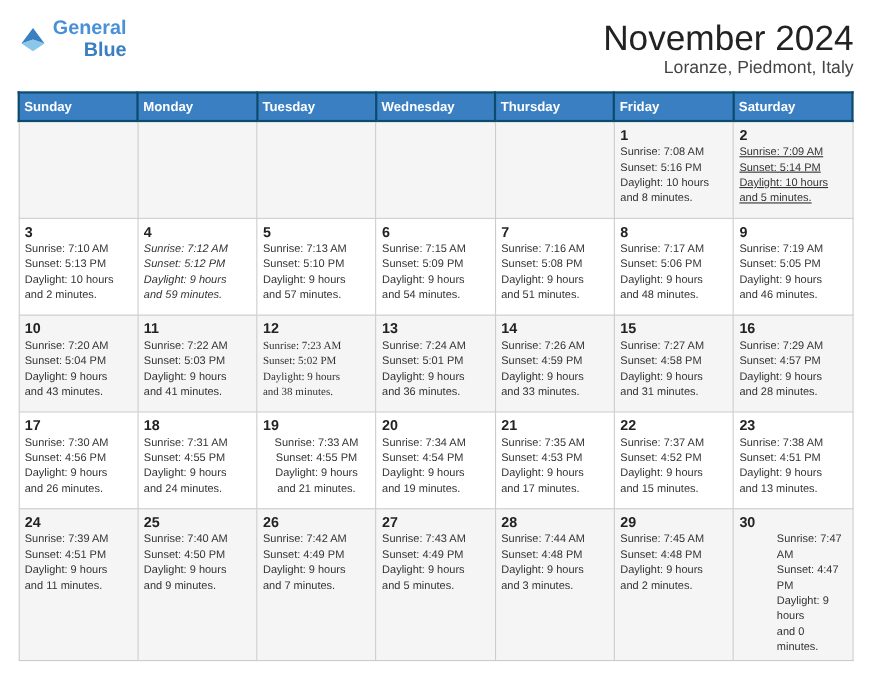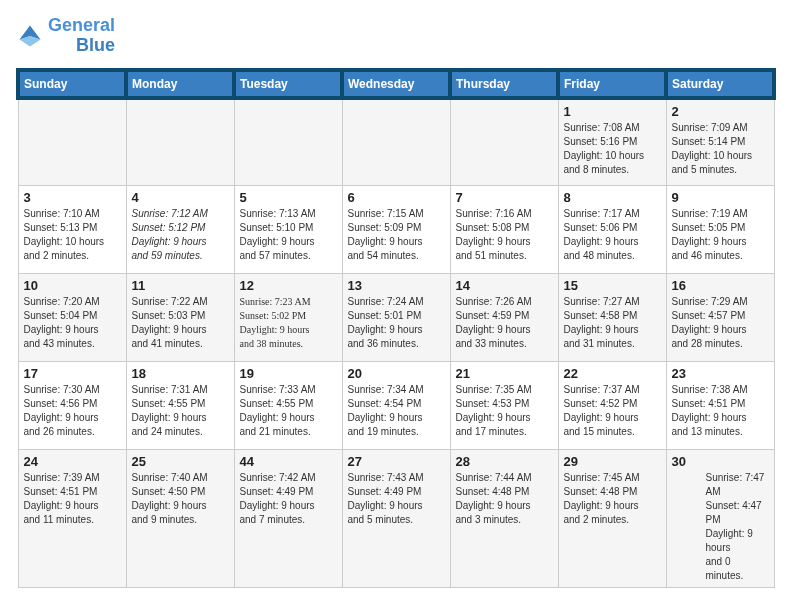--- a/index.html
+++ b/index.html
@@ -48,21 +48,21 @@
       border-collapse: collapse;
       table-layout: fixed;
     }
     thead tr th {
       background-color: #3a7fc1;
       color: #fff;
       font-size: 12px;
       font-weight: bold;
       padding: 5px 4px;
       text-align: left;
-      border: 4px solid #0c4a6e;
+      border: 2px solid #0c4a6e;
     }
     tbody tr td {
       vertical-align: top;
       border: 1px solid #ccc;
       padding: 4px 5px;
       font-size: 10px;
       color: #333;
       height: 88px;
       background: #fff;
     }
@@ -91,20 +91,24 @@
   <div class="logo">
     <svg class="logo-icon" viewBox="0 0 32 32">
       <polygon points="16,4 28,20 16,16 4,20" fill="#3a7fc1"></polygon>
       <polygon points="16,16 28,20 16,28 4,20" fill="#5aafdf" opacity="0.7"></polygon>
     </svg>
     <div class="logo-text">
       <div><span>General</span></div>
       <div><span style="color:#3a7fc1">Blue</span></div>
     </div>
   </div>
+  <div class="title-block">
+    <div class="month-title">November 2024</div>
+    <div class="location">Loranze, Piedmont, Italy</div>
+  </div>
 </div>
 
 <table>
   <thead>
     <tr>
     <th>Sunday</th>
         <th>Monday</th>
         <th>Tuesday</th>
         <th>Wednesday</th>
         <th>Thursday</th>
@@ -121,21 +125,21 @@
         <td class="empty"></td>
         <td>
           <span class="day-num">1</span>
           <div class="cell-info" style="white-space: pre-line;">Sunrise: 7:08 AM
 Sunset: 5:16 PM
 Daylight: 10 hours
 and 8 minutes.</div>
         </td>
         <td>
           <span class="day-num">2</span>
-          <div class="cell-info" style="white-space: pre-line;">Sunrise: 7:09 AM
+          <div class="cell-info" style="white-space: pre-line; text-decoration: underline;">Sunrise: 7:09 AM
 Sunset: 5:14 PM
 Daylight: 10 hours
 and 5 minutes.</div>
         </td>
       </tr>
       <tr>
         <td>
           <span class="day-num">3</span>
           <div class="cell-info" style="white-space: pre-line;">Sunrise: 7:10 AM
 Sunset: 5:13 PM
@@ -246,21 +250,21 @@
         </td>
         <td>
           <span class="day-num">18</span>
           <div class="cell-info" style="white-space: pre-line;">Sunrise: 7:31 AM
 Sunset: 4:55 PM
 Daylight: 9 hours
 and 24 minutes.</div>
         </td>
         <td>
           <span class="day-num">19</span>
-          <div class="cell-info" style="white-space: pre-line;">Sunrise: 7:33 AM
+          <div class="cell-info" style="white-space: pre-line; text-align: center;">Sunrise: 7:33 AM
 Sunset: 4:55 PM
 Daylight: 9 hours
 and 21 minutes.</div>
         </td>
         <td>
           <span class="day-num">20</span>
           <div class="cell-info" style="white-space: pre-line;">Sunrise: 7:34 AM
 Sunset: 4:54 PM
 Daylight: 9 hours
 and 19 minutes.</div>
@@ -296,21 +300,21 @@
 and 11 minutes.</div>
         </td>
         <td>
           <span class="day-num">25</span>
           <div class="cell-info" style="white-space: pre-line;">Sunrise: 7:40 AM
 Sunset: 4:50 PM
 Daylight: 9 hours
 and 9 minutes.</div>
         </td>
         <td>
-          <span class="day-num">44</span>
+          <span class="day-num">26</span>
           <div class="cell-info" style="white-space: pre-line;">Sunrise: 7:42 AM
 Sunset: 4:49 PM
 Daylight: 9 hours
 and 7 minutes.</div>
         </td>
         <td>
           <span class="day-num">27</span>
           <div class="cell-info" style="white-space: pre-line;">Sunrise: 7:43 AM
 Sunset: 4:49 PM
 Daylight: 9 hours

